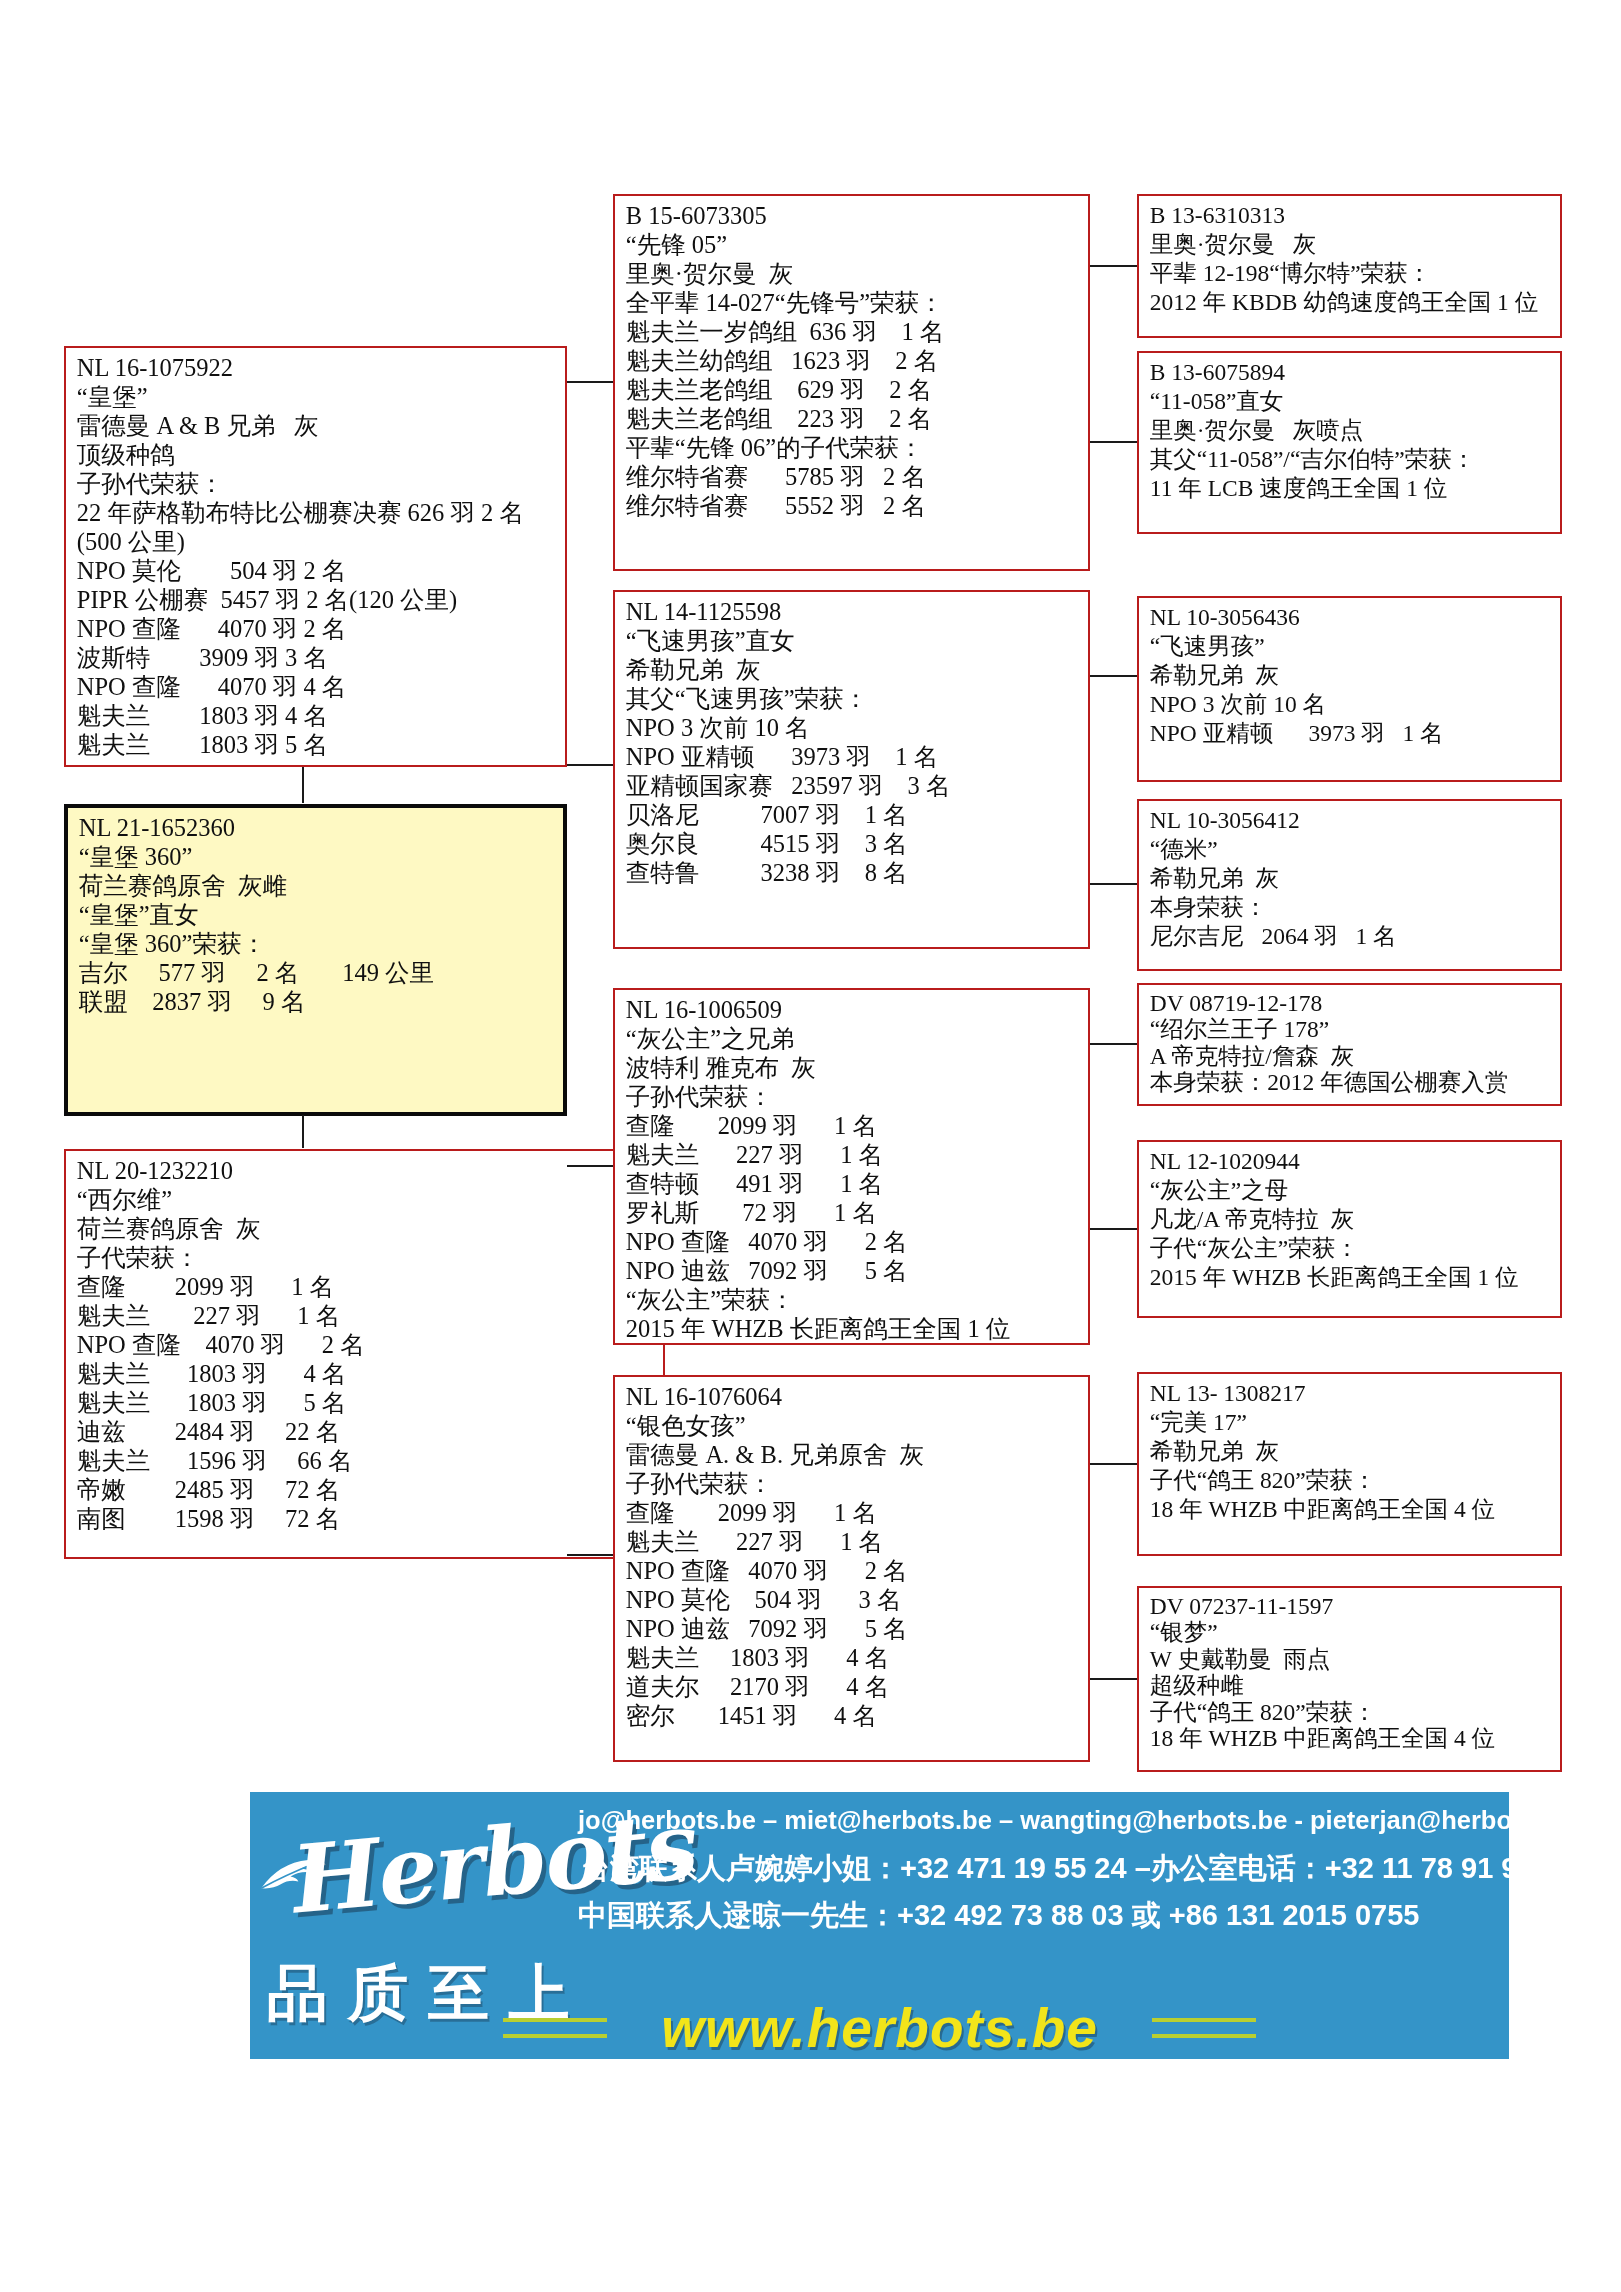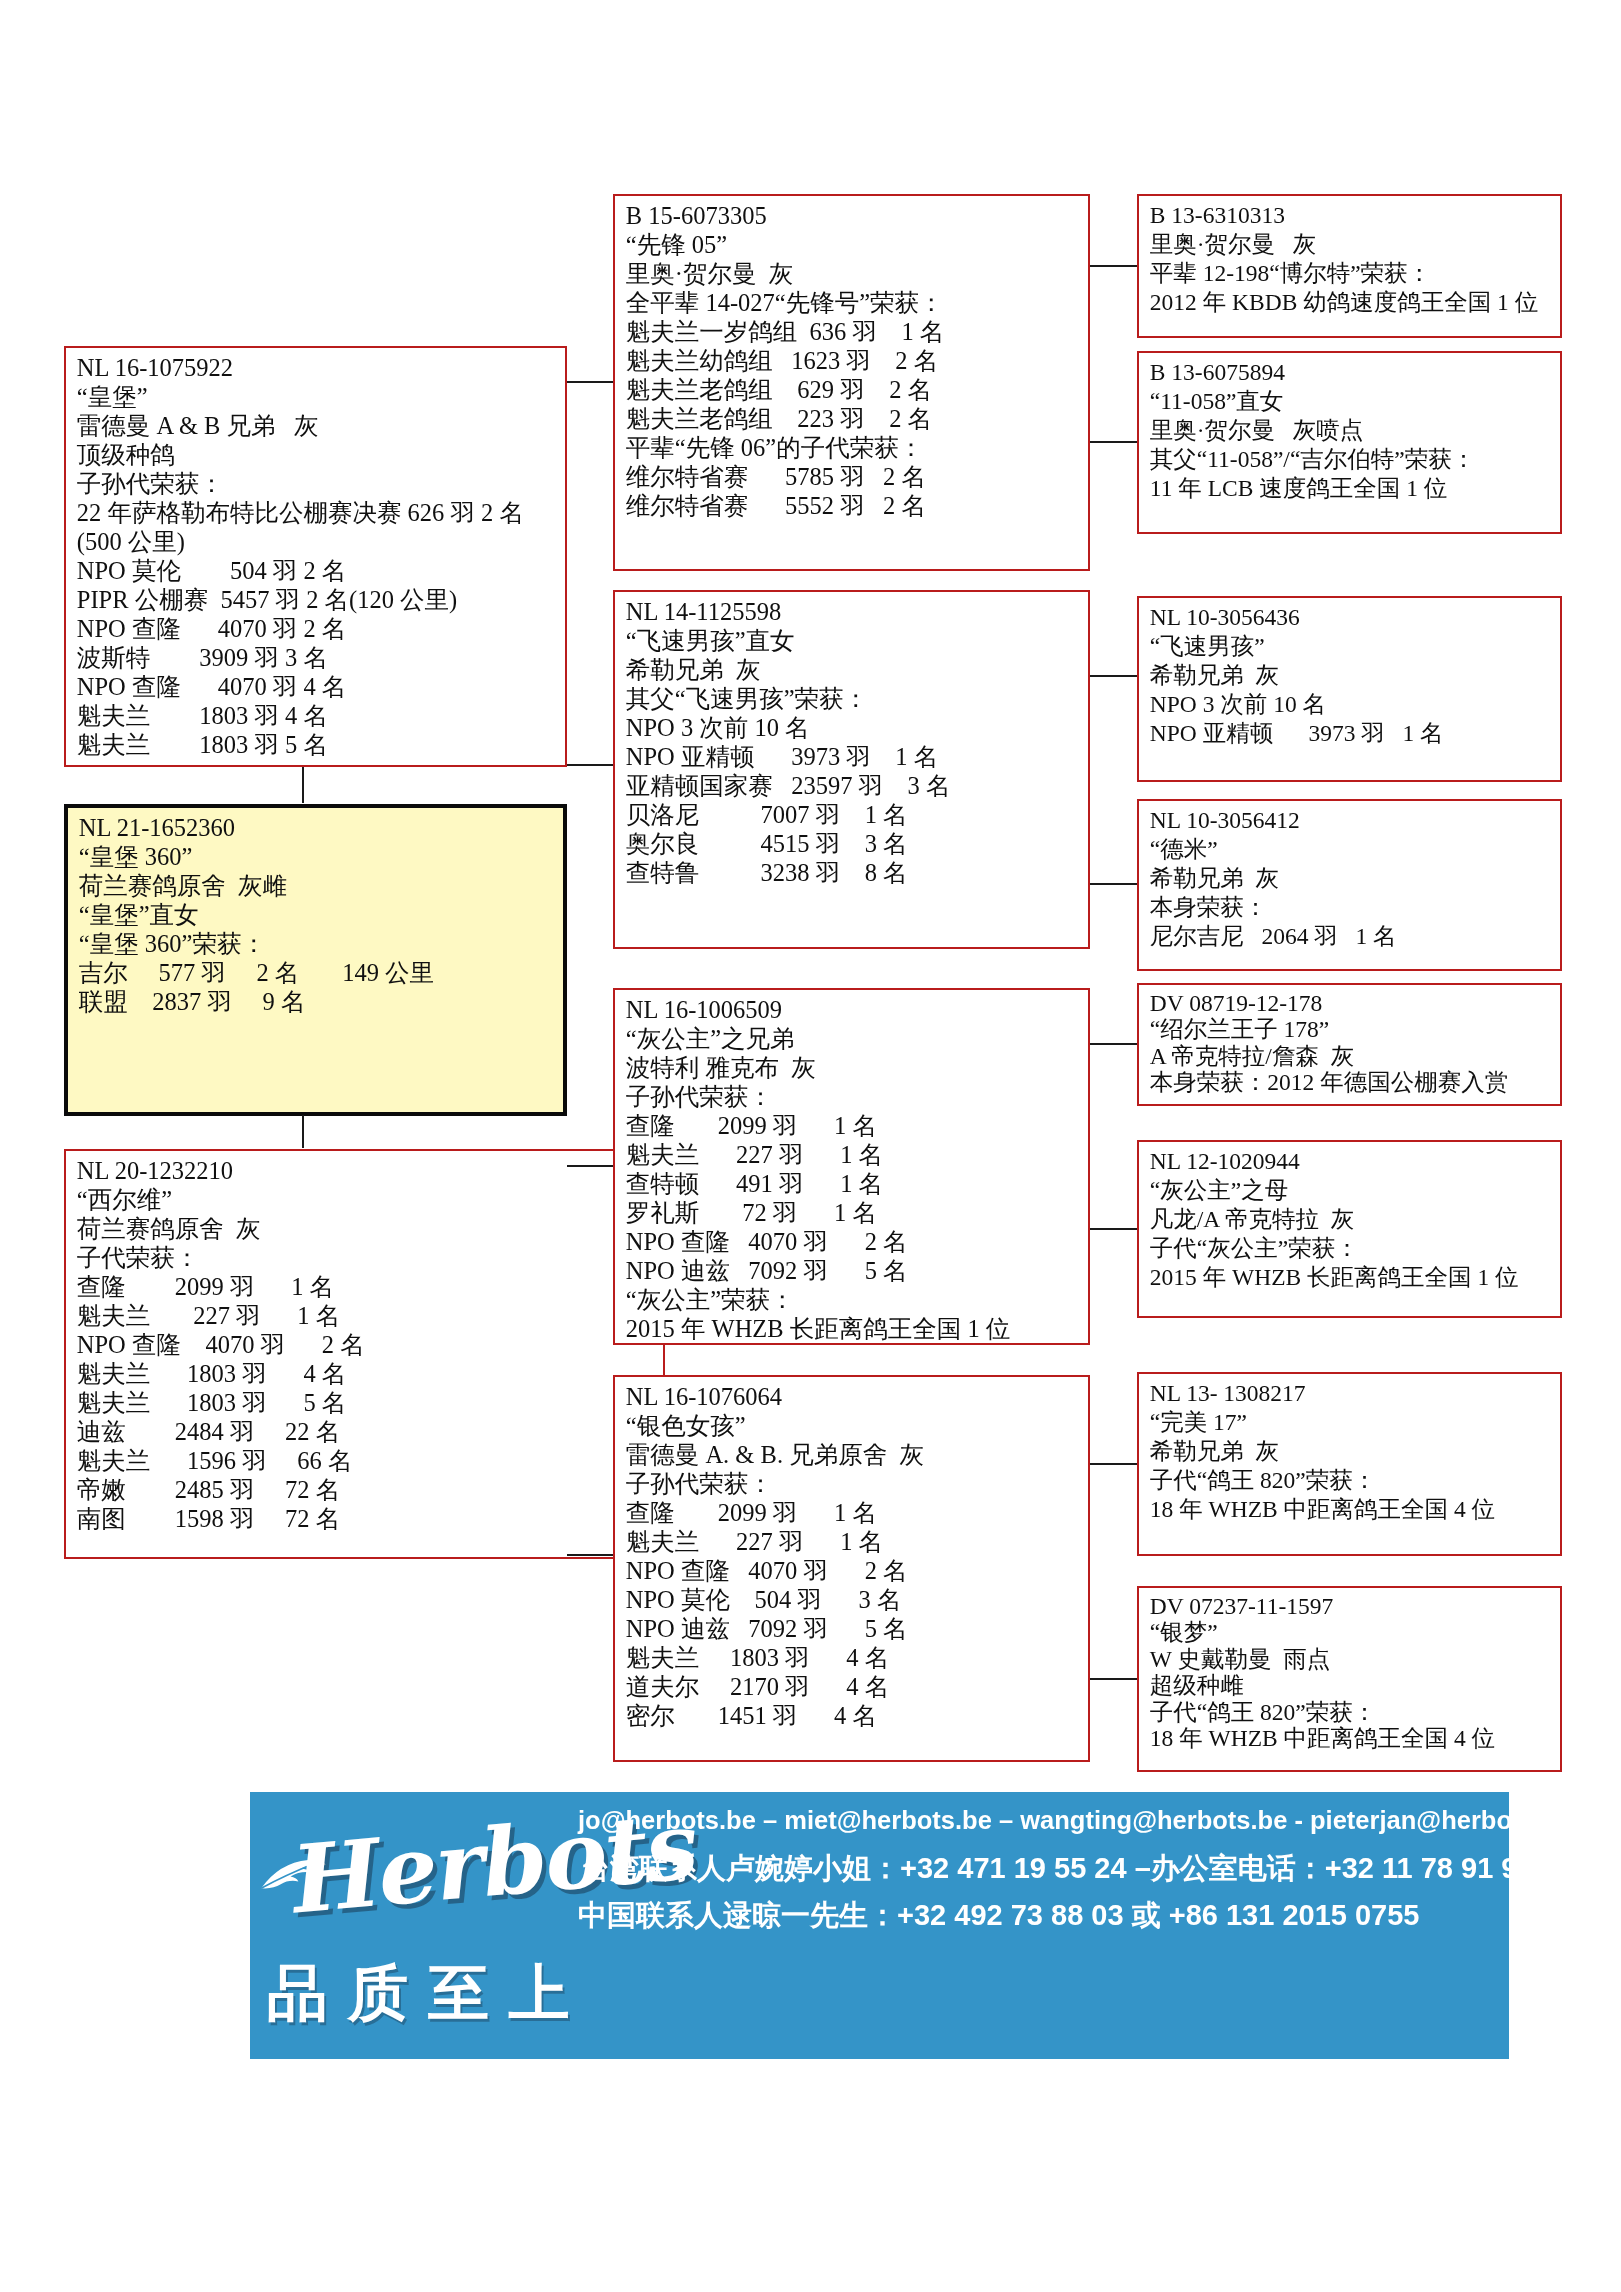--- a/index.html
+++ b/index.html
@@ -237,14 +237,19 @@
       <path d="M4 34 Q30 20 58 9" stroke="#3494c8" stroke-width="1.6" fill="none"></path>
     </svg>
     <div class="logo-text">Herbots</div>
     <div class="logo-tagline">品质至上</div>
   </div>
 
   <div class="b-line b-emails">jo@herbots.be – miet@herbots.be – wangting@herbots.be - pieterjan@herbots.be</div>
   <div class="b-line b-taiwan">台湾联系人卢婉婷小姐：+32 471 19 55 24 –办公室电话：+32 11 78 91 90</div>
   <div class="b-line b-china">中国联系人逯晾一先生：+32 492 73 88 03 或 +86 131 2015 0755</div>
 
+  <div class="web-row">
+    <div class="dbl-line"></div>
+    <div class="website">www.herbots.be</div>
+    <div class="dbl-line"></div>
+  </div>
 </div>
 
 
 </body></html>

